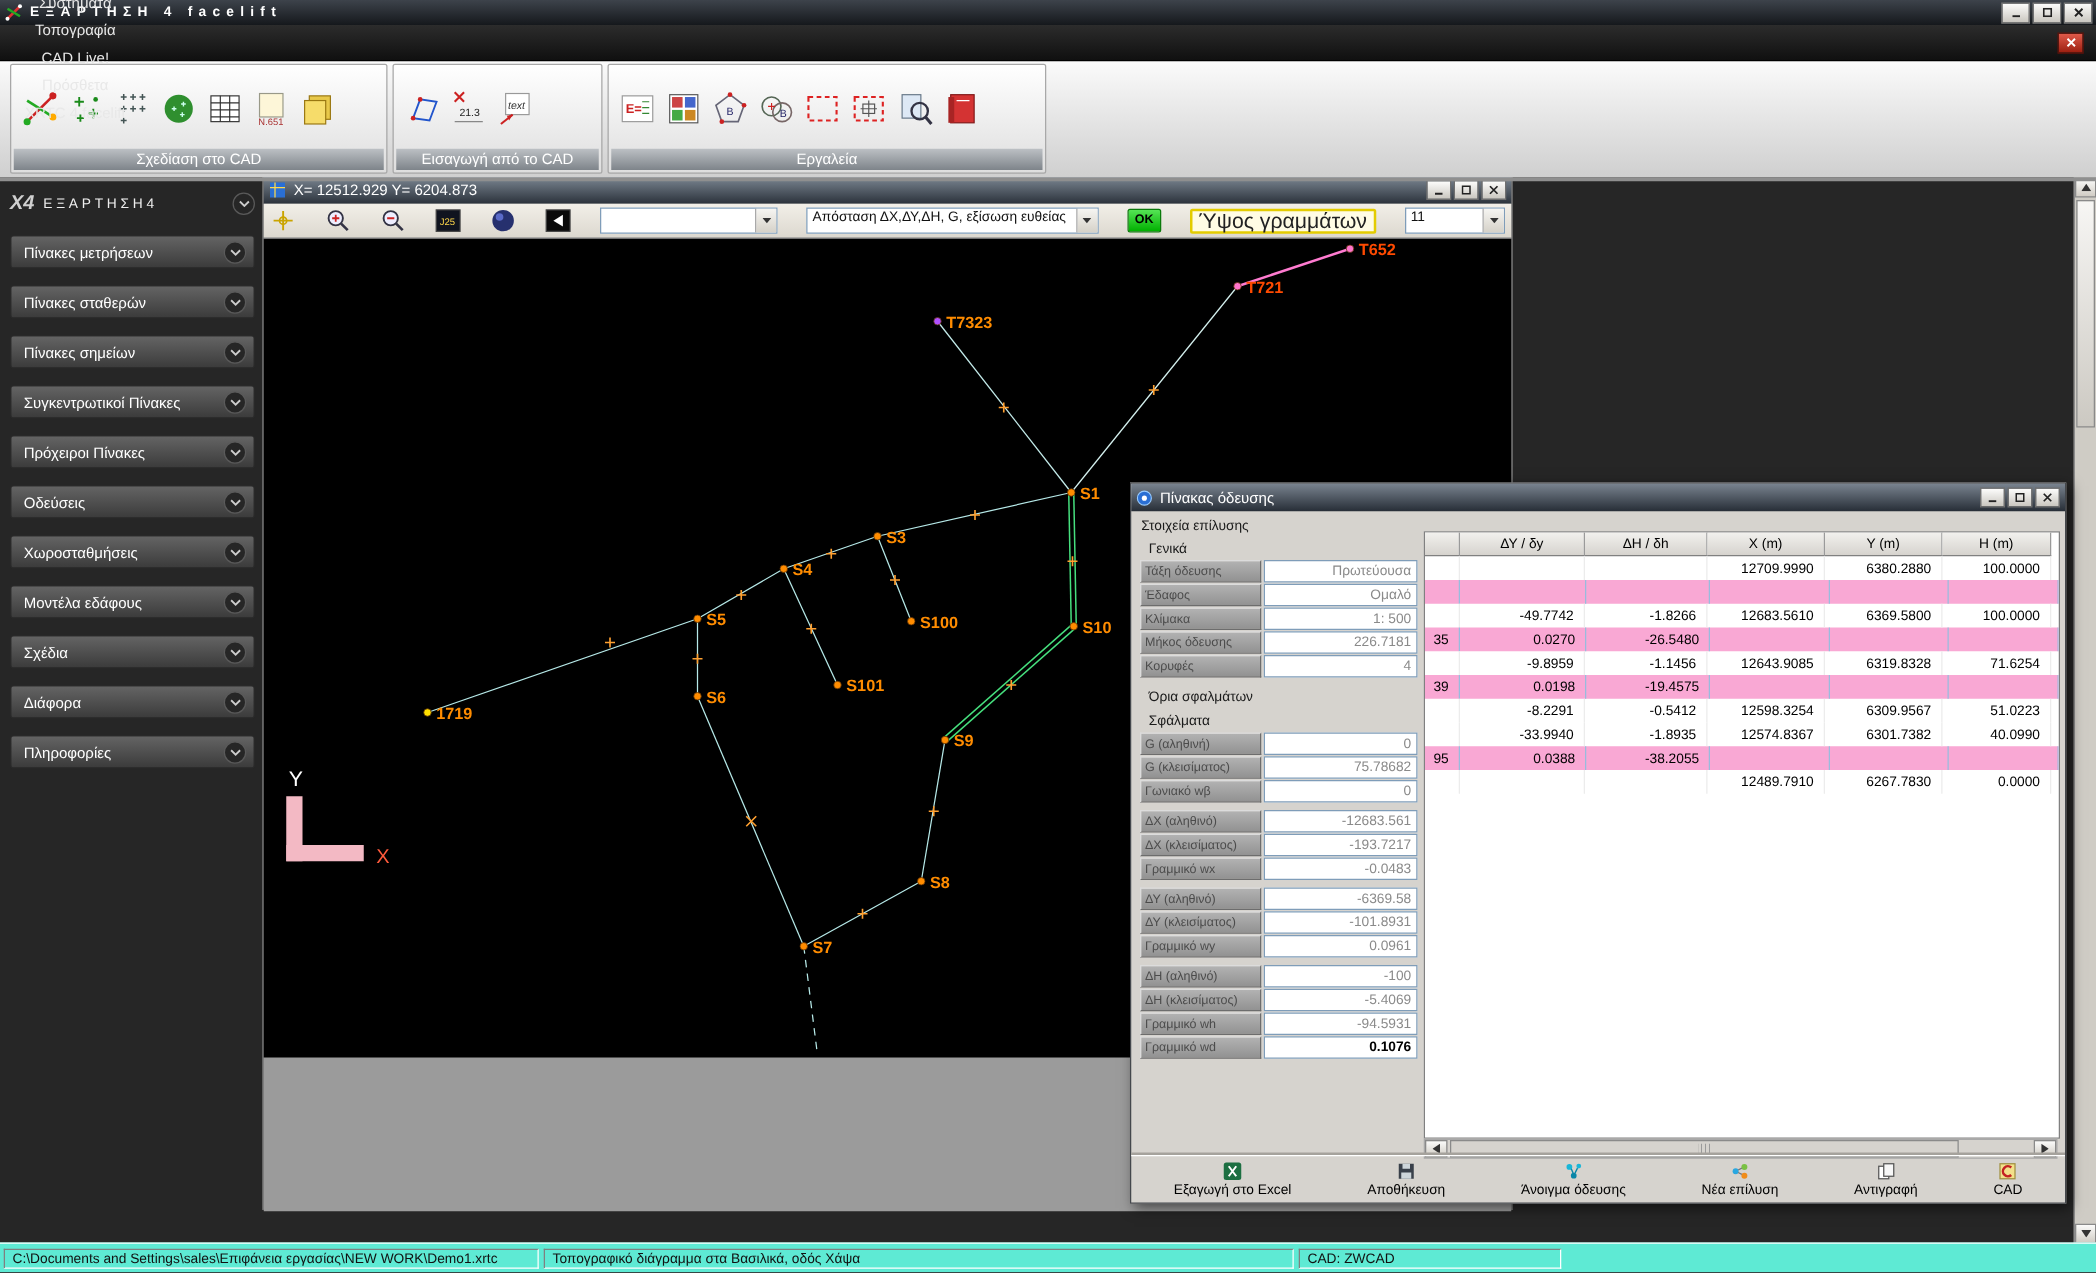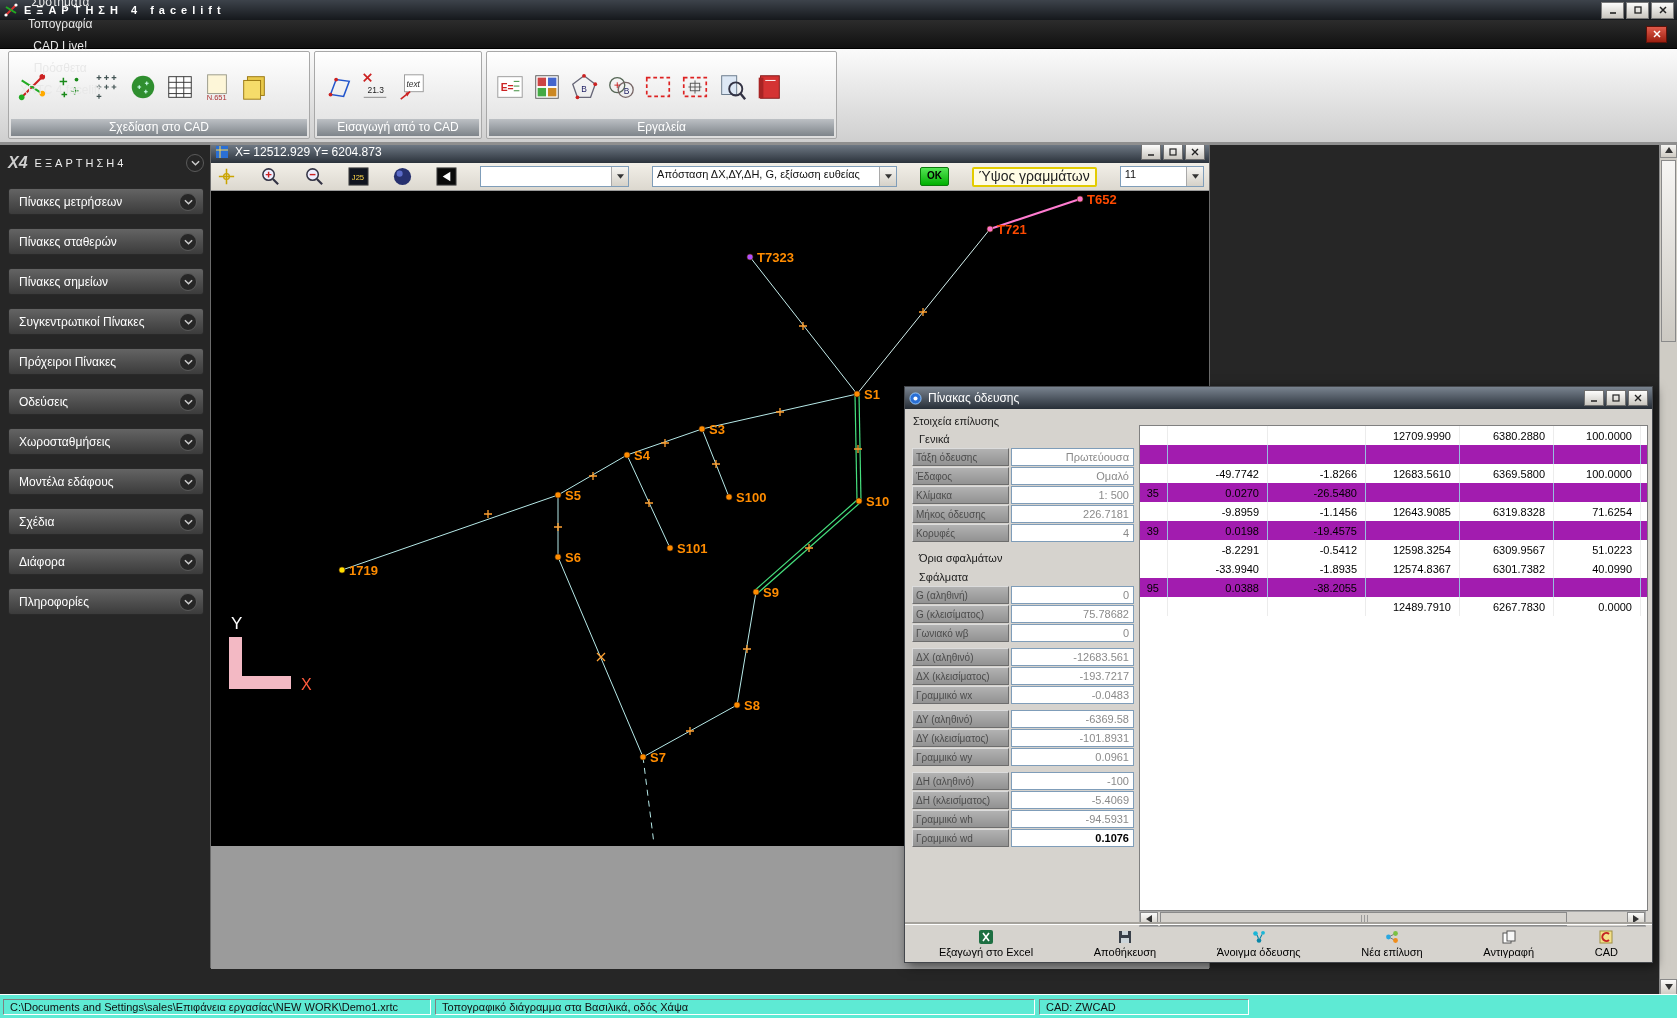--- a/index.html
+++ b/index.html
@@ -56,21 +56,21 @@
          display:flex;align-items:center;justify-content:center;}
   .cw-toolbar{height:27px;background:linear-gradient(#f2efe8,#dcd8cf);display:flex;align-items:center;
               gap:23px;padding:0 5px;border-bottom:1px solid #9a9a9a;}
   .ticon{width:21px;height:21px;flex:0 0 auto;}
   .combo{height:19px;background:#fff;border:1px solid #7f9db9;display:flex;align-items:stretch;font-size:11px;}
   .cb-txt{flex:1;padding:1px 4px 0;white-space:nowrap;overflow:hidden;color:#111;}
   .cb-btn{width:16px;background:linear-gradient(#f6f5f2,#d5d1c8);border-left:1px solid #a9a9a9;
           display:flex;align-items:center;justify-content:center;}
   .okbtn{width:27px;height:17px;background:linear-gradient(#55e455,#00b000);border:1px solid #0b7a0b;
          border-radius:2px;font-size:10px;font-weight:bold;color:#000;text-align:center;line-height:16px;}
-  .chip{height:16px;background:#fffce4;border:2px solid #e3cc00;border-radius:2px;font-size:14px;
+  .chip{height:16px;background:#fffce4;border:2px solid #e3cc00;border-radius:2px;font-size:17px;
         line-height:15px;padding:0 5px;color:#222;white-space:nowrap;}
   .cw-canvas{position:relative;height:655px;background:#000;overflow:hidden;}
   .cw-canvas svg{position:absolute;left:0;top:0;width:100%;height:100%;}
   .cw-bottom{height:123px;background:#9b9b9b;}
 
   
   .dialog{position:absolute;left:904px;top:386px;width:749px;height:577px;z-index:5;background:#d6d3ce;
           border:1px solid #44474c;box-shadow:3px 3px 10px rgba(0,0,0,.55);box-sizing:border-box;}
   .dlg-title{height:22px;background:linear-gradient(#79838f,#272e37);display:flex;align-items:center;
              color:#fff;font-size:12px;padding:0 4px;gap:6px;}
@@ -83,21 +83,21 @@
           border-color:#dcdcdc #6d6d6d #6d6d6d #dcdcdc;color:#4c4c4c;font-size:10px;
           display:flex;align-items:center;padding:0 3px;white-space:nowrap;overflow:hidden;}
   .fvalue{width:116px;height:16px;background:#fff;border:1px solid #7f9db9;color:#8a8a8a;font-size:11px;
           display:flex;align-items:center;justify-content:flex-end;padding:0 4px;}
   .fvalue.bold{color:#000;font-weight:bold;}
   .egroup{margin-bottom:6px;}
 
   .tablewrap{position:absolute;left:234px;top:16px;width:507px;height:484px;background:#fff;
              border:1px solid #808080;overflow:hidden;}
   .trow{display:flex;height:19px;}
-  .trow.blue{background:#a21caf;}
+  .trow.blue{background:#f9a8d4;justify-content:space-between;}
   .tc{box-sizing:border-box;font-size:11px;display:flex;align-items:center;justify-content:flex-end;
       padding-right:8px;border-right:1px solid #ececec;white-space:nowrap;overflow:hidden;}
   .trow.blue .tc{border-right:1px solid #98bcdd;}
   .trow.header{height:19px;}
   .trow.header .tc{background:linear-gradient(#f2f1ee,#d6d3ce);border-right:1px solid #9a9a9a;
                    border-bottom:1px solid #808080;justify-content:center;padding:0;color:#000;}
 
   .hscroll{position:absolute;left:234px;width:507px;top:502px;height:16px;background:#d6d3ce;
            border:1px solid #a8a8a8;display:flex;box-sizing:border-box;}
   .hs-btn{width:16px;background:linear-gradient(#fbfbfa,#d0ccc4);border:1px solid #8a8a8a;
@@ -652,20 +652,28 @@
               <div class="frow">
                 <div class="flabel">Γραμμικό wd</div>
                 <div class="fvalue bold">0.1076</div>
               </div>
             </div>
           </div>
       </div>
 
       <div class="tablewrap">
         <div>
+            <div class="trow header">
+              <div class="tc" style="width: 28px;"></div>
+              <div class="tc" style="width: 100px;">ΔΥ / δy</div>
+              <div class="tc" style="width: 98px;">ΔΗ / δh</div>
+              <div class="tc" style="width: 94px;">X (m)</div>
+              <div class="tc" style="width: 94px;">Y (m)</div>
+              <div class="tc" style="width: 87px;">H (m)</div>
+            </div>
             <div class="trow">
               <div class="tc" style="width: 28px;"></div>
               <div class="tc" style="width: 100px;"></div>
               <div class="tc" style="width: 98px;"></div>
               <div class="tc" style="width: 94px;">12709.9990</div>
               <div class="tc" style="width: 94px;">6380.2880</div>
               <div class="tc" style="width: 87px;">100.0000</div>
             </div>
             <div class="trow blue">
               <div class="tc" style="width: 28px;"></div>

